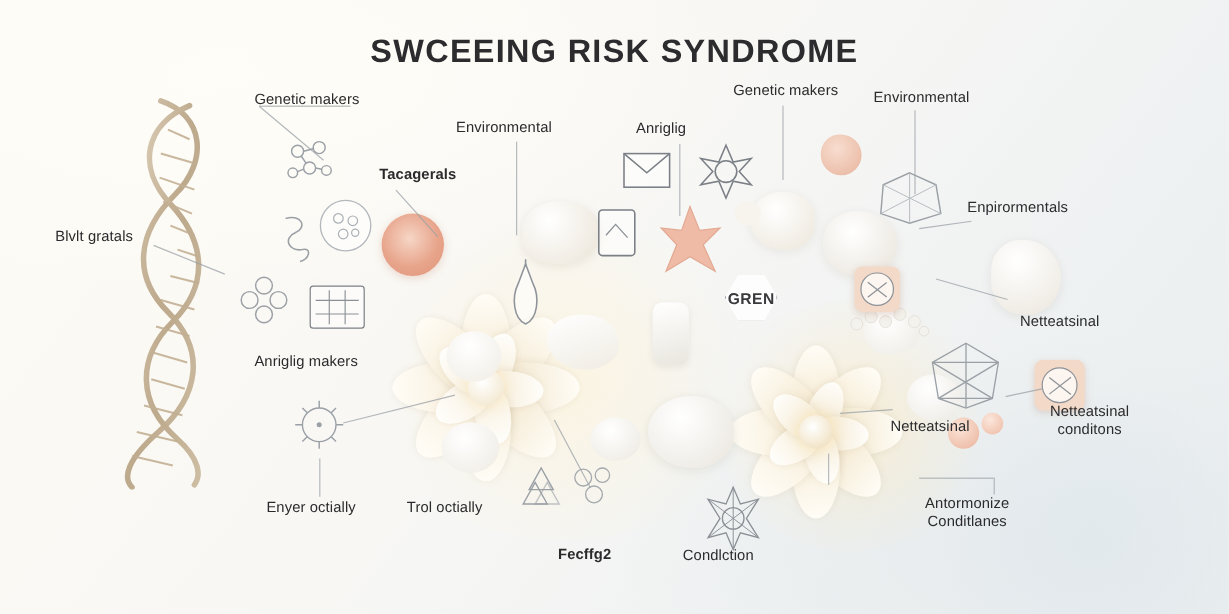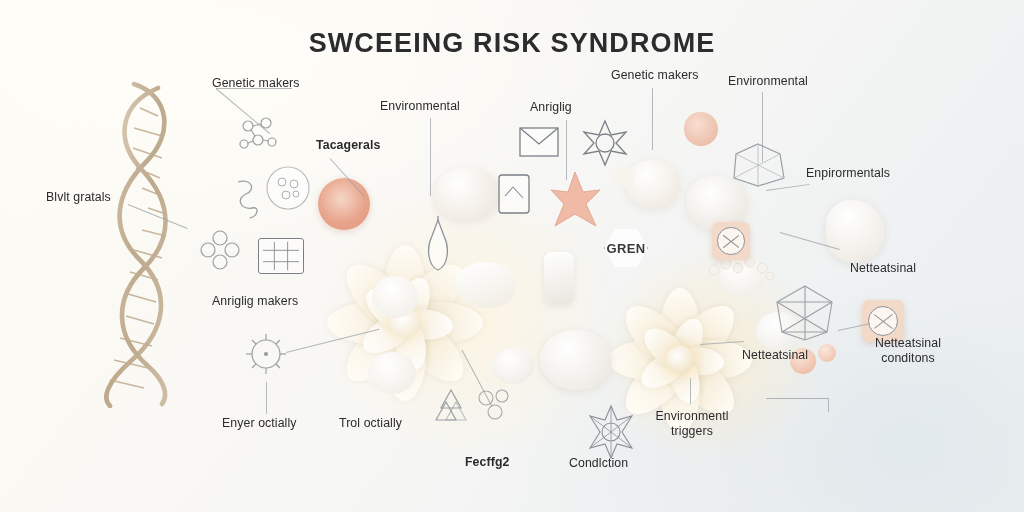--- a/index.html
+++ b/index.html
@@ -420,22 +420,22 @@
   <div class="lbl" style="left:212px;top:294px;">Anriglig makers</div>
 
   <div class="lbl" style="left:222px;top:416px;">Enyer octially</div>
 
   <div class="lbl" style="left:339px;top:416px;">Trol octially</div>
 
   <div class="lbl" style="left:465px;top:455px;font-weight:bold;">Fecffg2</div>
 
   <div class="lbl" style="left:569px;top:456px;">Condlction</div>
 
-  <div class="lbl c" style="left:632px;top:409px;width:120px;">Environmentl
-triggers</div>
 
   <div class="lbl" style="left:742px;top:348px;">Netteatsinal</div>
 
   <div class="lbl c" style="left:850px;top:336px;width:116px;">Netteatsinal
 conditons</div>
 
+  <div class="lbl c" style="left:736px;top:412px;width:140px;">Antormonize
+Conditlanes</div>
 
 </div>
 
 </body></html>

